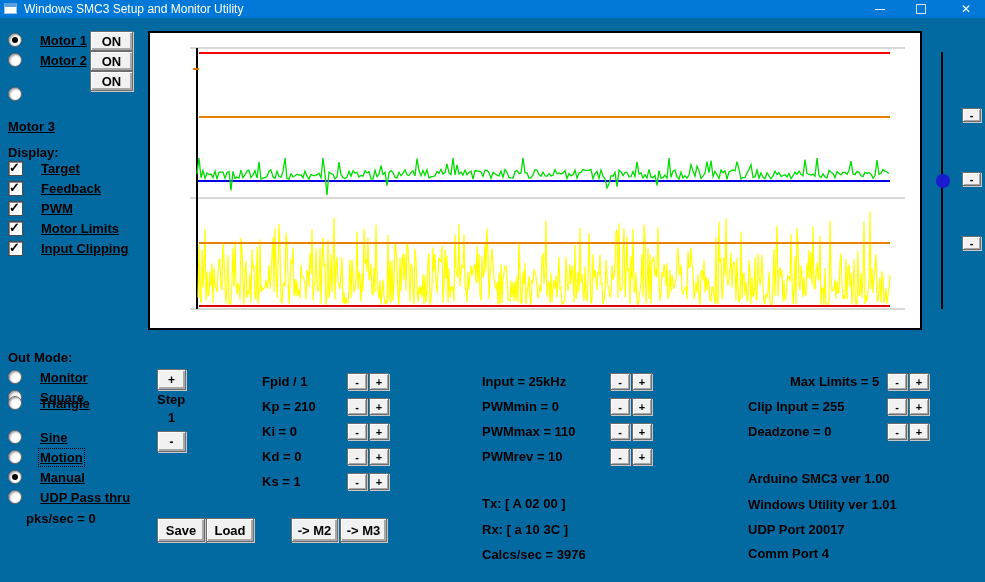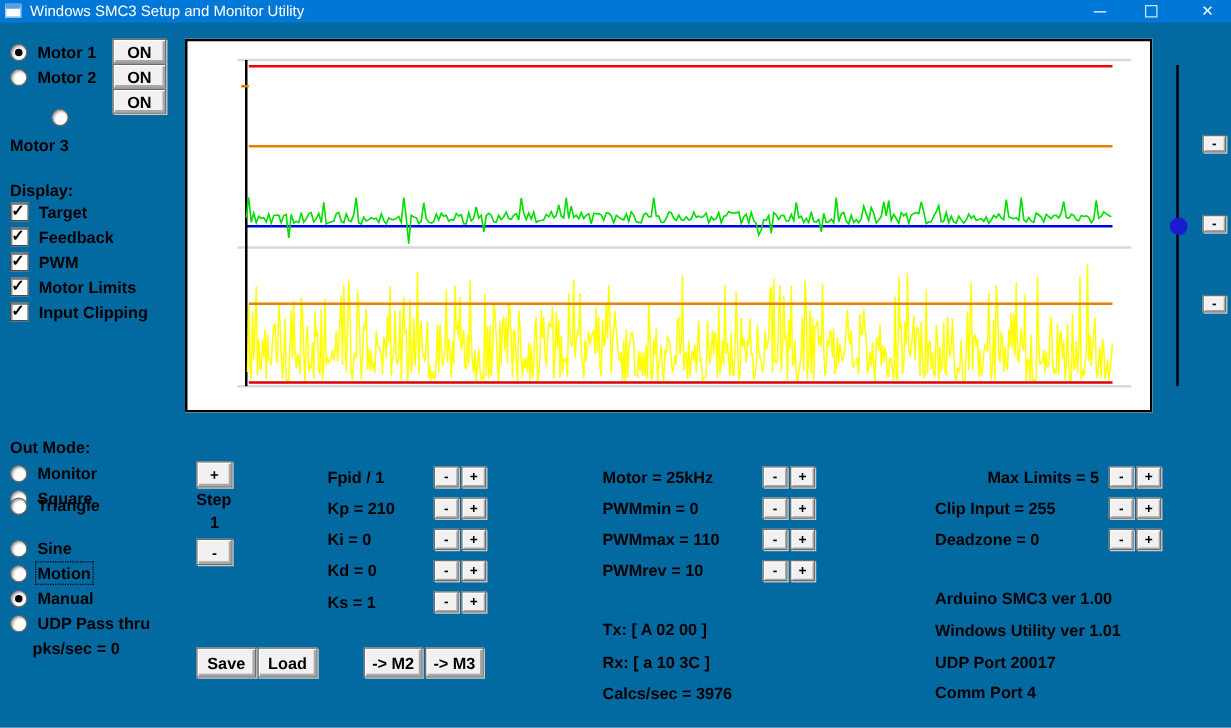--- a/index.html
+++ b/index.html
@@ -14,21 +14,21 @@
   #wintitle{position:absolute;left:24px;top:0;height:18px;line-height:18px;
             color:#ffffff;font-size:12px;white-space:nowrap;}
   .wbtn{position:absolute;top:0;width:32px;height:18px;display:flex;align-items:center;
         justify-content:center;cursor:pointer;}
   .glyph-min{display:block;width:10px;height:0;border-top:1px solid #fff;}
   .glyph-max{display:block;width:8px;height:8px;border:1px solid #cfe3f5;}
   .glyph-close{color:#fff;font-size:12px;line-height:18px;}
 
   
   .lbl{font-weight:bold;font-size:13px;color:#000;white-space:nowrap;}
-  .row{position:absolute;display:flex;align-items:flex-end;gap:8px;height:16px;}
+  .row{position:absolute;display:flex;align-items:flex-start;gap:18px;height:16px;text-decoration:underline;}
 
   .btn{position:absolute;background:#f1f1f1;border:1px solid #6e6e6e;
        box-shadow:inset 1px 1px 0 #ffffff,inset -2px -2px 0 #a8a8a8,1px 1px 0 #c8c8c8;
        font-family:"Liberation Sans",sans-serif;font-weight:bold;font-size:13px;color:#000;
        display:flex;align-items:center;justify-content:center;cursor:pointer;padding:0;box-sizing:border-box;}
   .sbtn{position:absolute;width:20px;height:17px;background:#f1f1f1;border:1px solid #6e6e6e;
        box-shadow:inset 1px 1px 0 #ffffff,inset -1px -1px 0 #a8a8a8,1px 1px 0 #c8c8c8;
        font-family:"Liberation Sans",sans-serif;font-weight:bold;font-size:11px;color:#000;
        display:flex;align-items:center;justify-content:center;cursor:pointer;padding:0;box-sizing:border-box;}
 
@@ -191,21 +191,21 @@
   <button class="sbtn" style="left:369px;top:423px;">+</button>
 
   <div class="stext" style="left:262px;top:449px;">Kd = 0</div>
   <button class="sbtn" style="left:347px;top:448px;">-</button>
   <button class="sbtn" style="left:369px;top:448px;">+</button>
 
   <div class="stext" style="left:262px;top:474px;">Ks = 1</div>
   <button class="sbtn" style="left:347px;top:473px;">-</button>
   <button class="sbtn" style="left:369px;top:473px;">+</button>
 
-  <div class="stext" style="left:482px;top:374px;">Motor = 25kHz</div>
+  <div class="stext" style="left:482px;top:374px;">Input = 25kHz</div>
   <button class="sbtn" style="left:610px;top:373px;">-</button>
   <button class="sbtn" style="left:632px;top:373px;">+</button>
 
   <div class="stext" style="left:482px;top:399px;">PWMmin = 0</div>
   <button class="sbtn" style="left:610px;top:398px;">-</button>
   <button class="sbtn" style="left:632px;top:398px;">+</button>
 
   <div class="stext" style="left:482px;top:424px;">PWMmax = 110</div>
   <button class="sbtn" style="left:610px;top:423px;">-</button>
   <button class="sbtn" style="left:632px;top:423px;">+</button>

